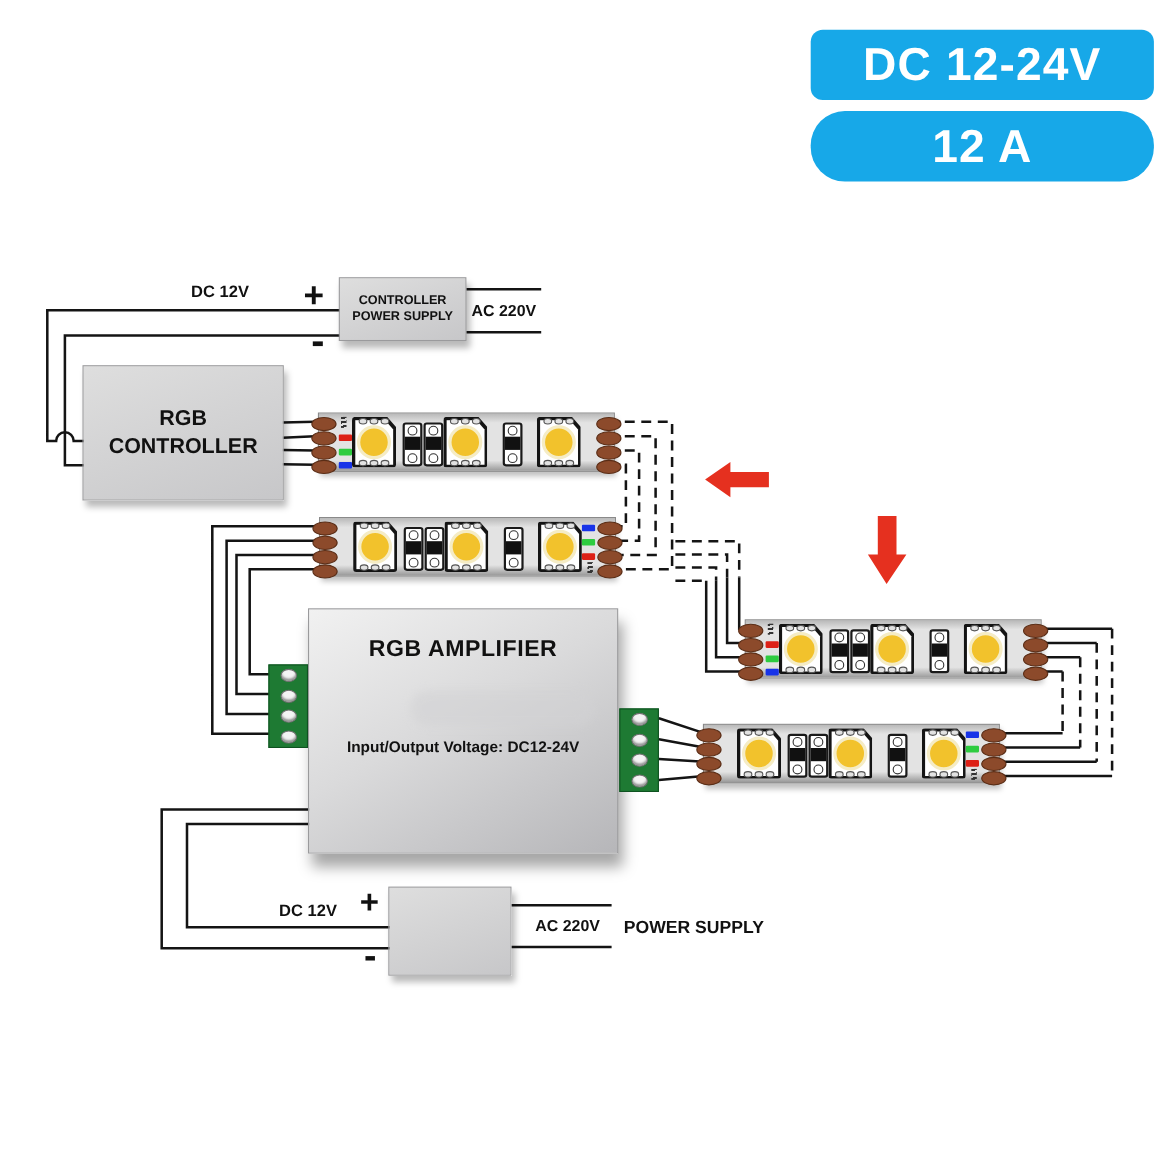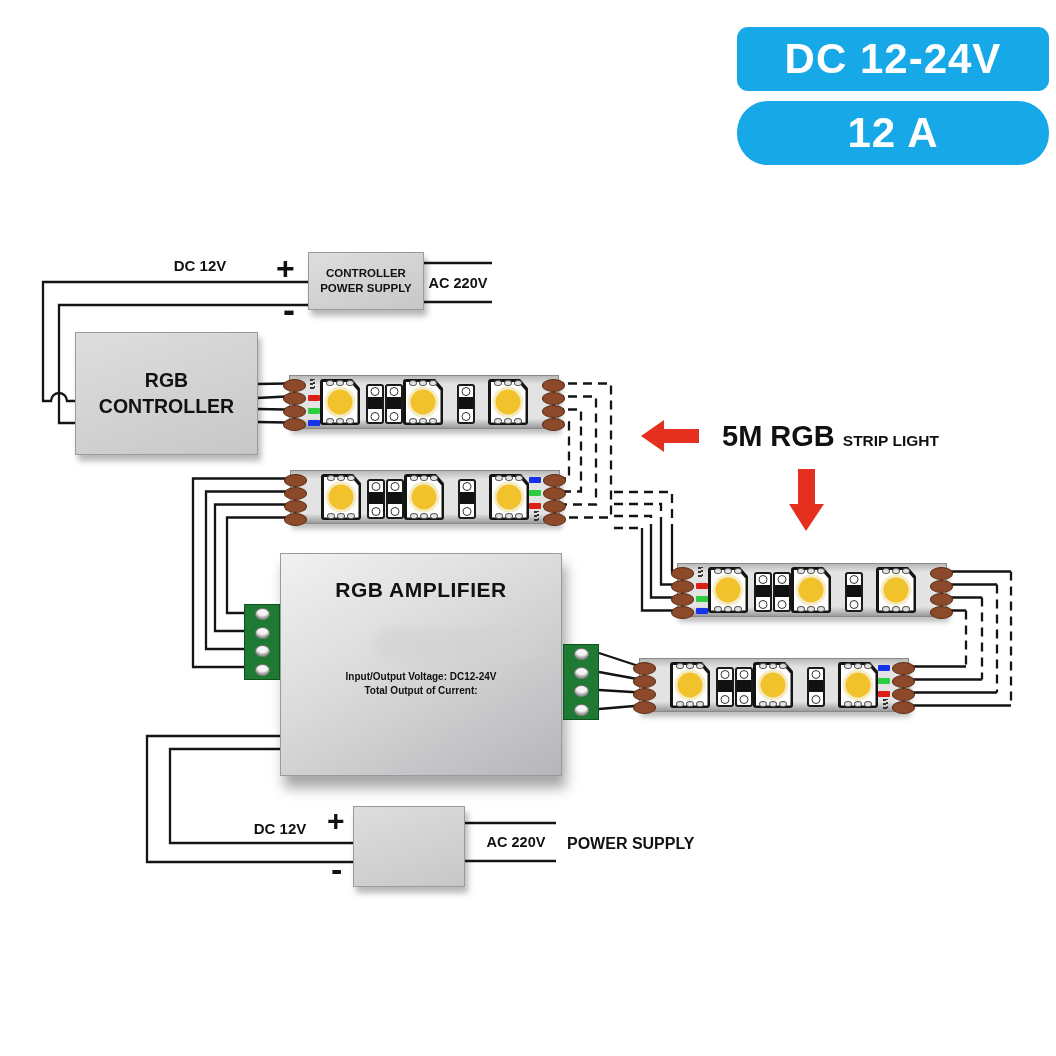--- a/index.html
+++ b/index.html
@@ -17,21 +17,21 @@
         text-align:center;font-weight:bold;}
   #psu-top{left:308px;top:252px;width:114px;height:56px;font-size:11.5px;line-height:1.3;}
   #controller{left:75px;top:332px;width:181px;height:121px;font-size:19.5px;line-height:1.3;}
   #amplifier{left:280px;top:553px;width:280px;height:221px;
              background:linear-gradient(150deg,#f1f1f1 0%,#dadadb 45%,#b6b6b9 100%);
              box-shadow:4px 12px 12px rgba(0,0,0,.35);justify-content:flex-start;}
   #psu-bottom{left:353px;top:806px;width:110px;height:79px;}
   .amp-title{margin-top:24px;font-size:21px;letter-spacing:.5px;}
   .amp-watermark{position:absolute;left:92px;top:74px;width:168px;height:32px;border-radius:16px;
                  background:#d2d2d4;opacity:.55;filter:blur(4px);}
-  .amp-specs{position:absolute;left:0;top:116px;width:100%;font-size:10px;line-height:1.4;}
+  .amp-specs{position:absolute;left:0;top:116px;width:100%;font-size:14px;line-height:1.4;}
 
   
   .term{position:absolute;width:34px;height:74px;background:#1E7A33;border:1px solid #0E5220;
         display:flex;flex-direction:column;justify-content:space-around;align-items:center;}
   .screw{width:13px;height:10px;background:#f4f4f4;border:1px solid #6f6f6f;border-radius:50%;
          box-shadow:inset 0 -2px 2px rgba(0,0,0,.4);}
   #term-in{left:244px;top:604px;}
   #term-out{left:563px;top:644px;}
 
   
@@ -138,24 +138,20 @@
     <div>CONTROLLER</div>
     <div>POWER SUPPLY</div>
   </div>
   <div class="lbl ital" id="ac-top">AC 220V</div>
 
   <div class="gbox" id="controller">
     <div>RGB</div>
     <div>CONTROLLER</div>
   </div>
 
-  <div class="lbl" id="anno">
-    <span class="big">5M RGB</span>
-    <span class="small">STRIP LIGHT</span>
-  </div>
 
   <div class="strip" id="strip1">
     <i class="pad L p1"></i>
     <i class="pad L p2"></i>
     <i class="pad L p3"></i>
     <i class="pad L p4"></i>
     <i class="squig L sq1"></i>
     <i class="mark L m2 red"></i>
     <i class="mark L m3 green"></i>
     <i class="mark L m4 blue"></i>
@@ -286,21 +282,20 @@
     <i class="pad R p2"></i>
     <i class="pad R p3"></i>
     <i class="pad R p4"></i>
   </div>
 
   <div class="gbox" id="amplifier">
     <div class="amp-title">RGB AMPLIFIER</div>
     <div class="amp-watermark"></div>
     <div class="amp-specs">
       <div>Input/Output Voltage: DC12-24V</div>
-      <div>Total Output of Current:</div>
     </div>
   </div>
   <div class="term" id="term-in">
     <i class="screw"></i>
     <i class="screw"></i>
     <i class="screw"></i>
     <i class="screw"></i>
   </div>
   <div class="term" id="term-out">
     <i class="screw"></i>

